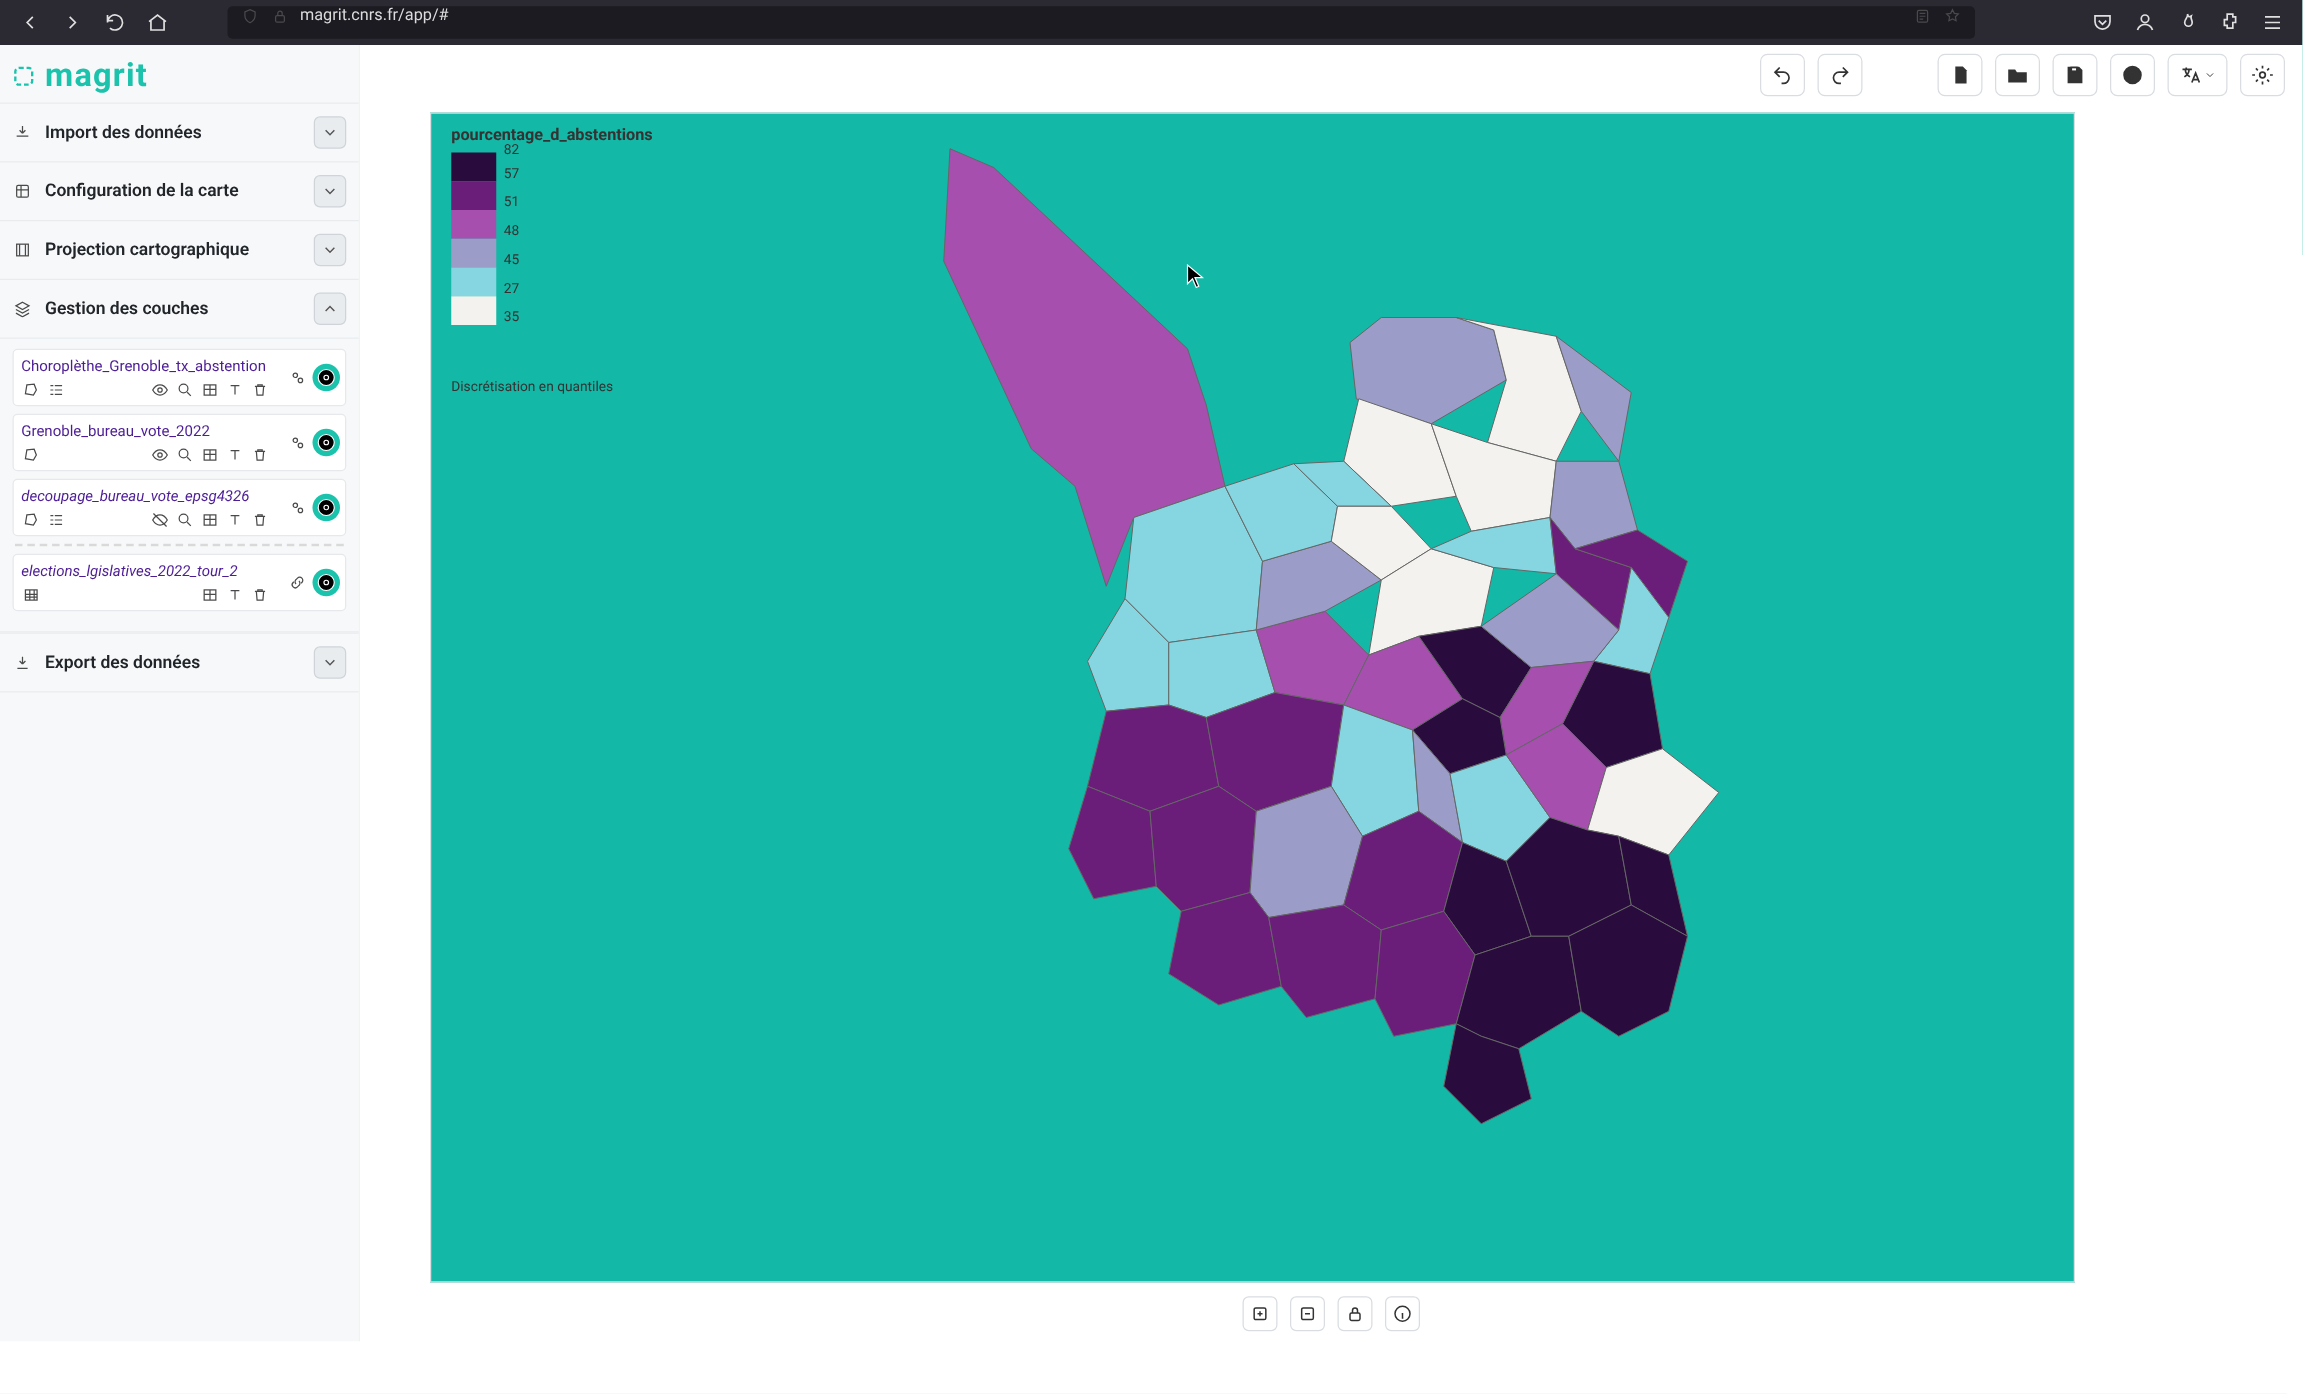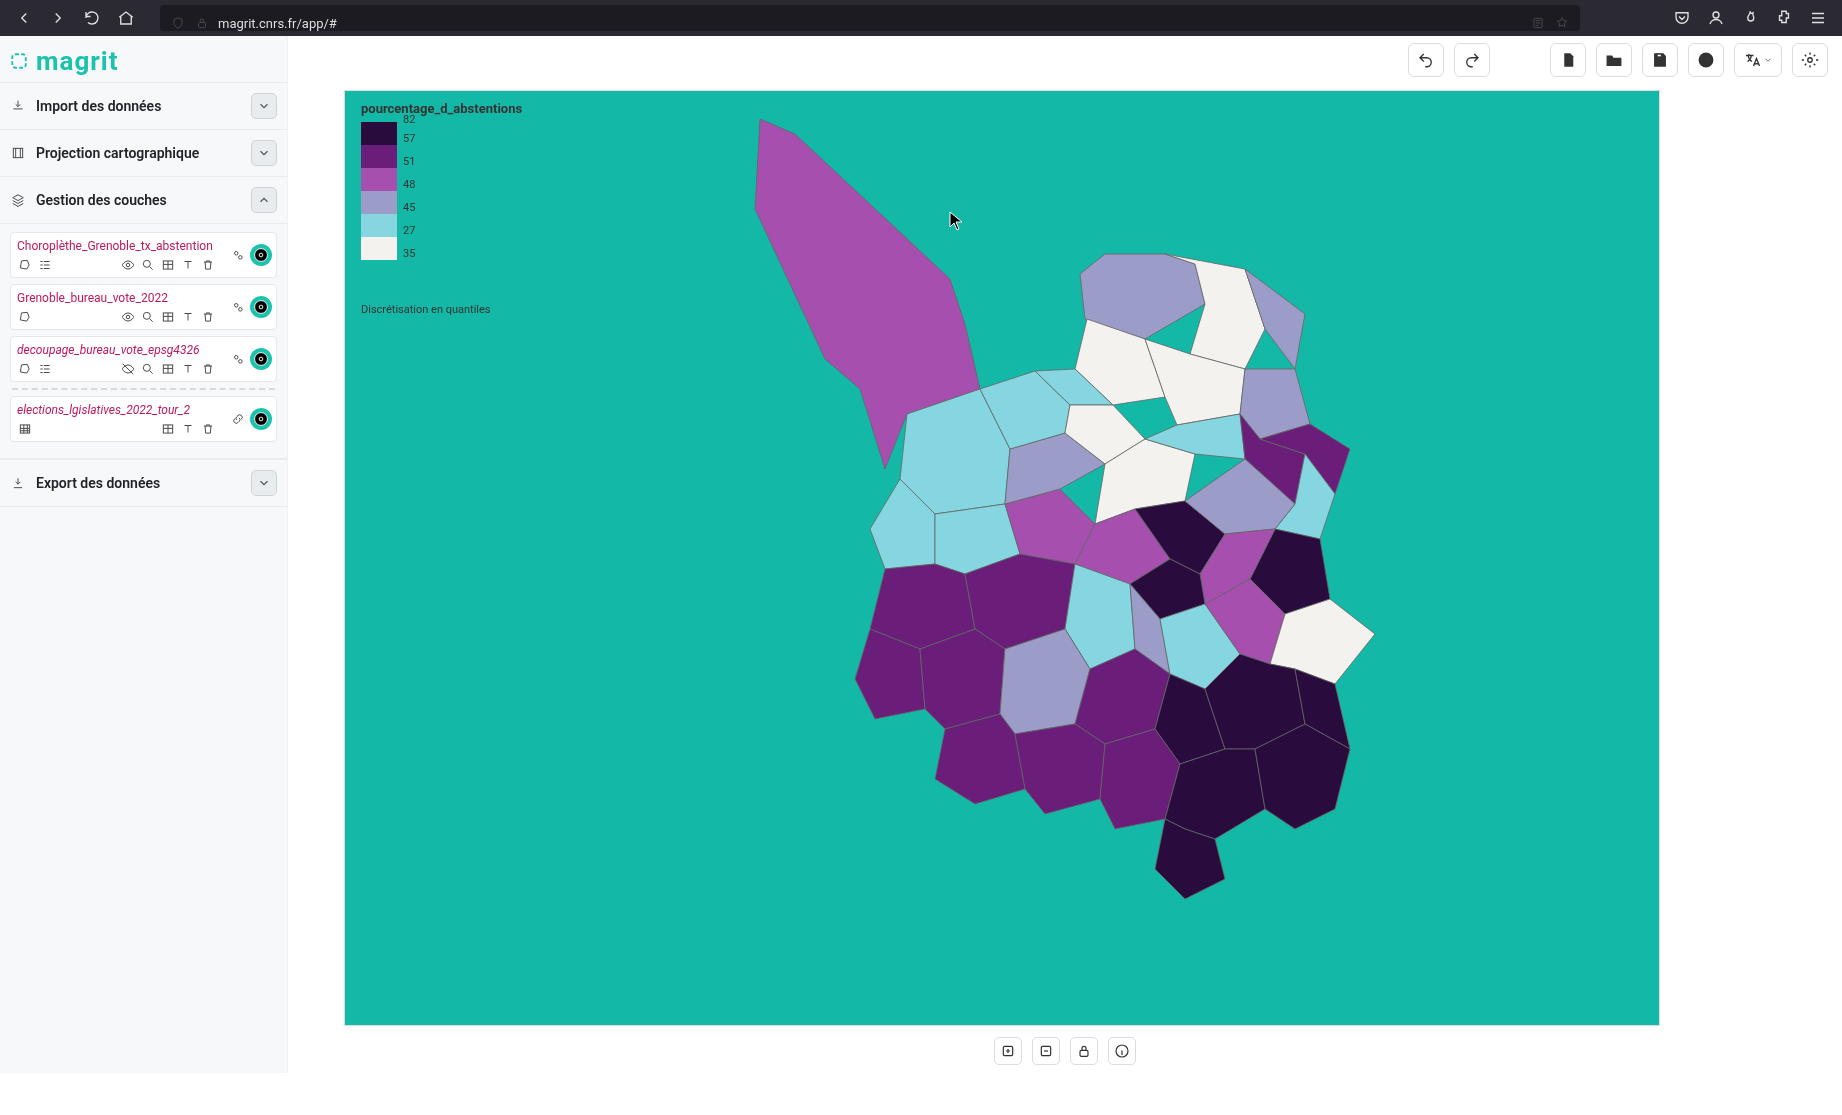--- a/index.html
+++ b/index.html
@@ -14,22 +14,22 @@
     display: flex; align-items: center; gap: 10px;
     height: 36px; padding: 0 12px;
     background: #2b2a33; color: #dcdcdc;
   }
   .browser-chrome .nav-btn, .browser-chrome .right-btn {
     width: 24px; height: 24px; display: flex; align-items: center; justify-content: center;
     cursor: pointer; color: #e0e0e0;
   }
   .browser-chrome .nav-btn svg, .browser-chrome .right-btn svg { width: 18px; height: 18px; stroke: #e0e0e0; stroke-width: 1.8; fill: none; }
   .addr-bar {
-    flex: 1; display: flex; align-items: flex-end; gap: 8px;
-    height: 26px; margin: 0 80px 0 12px;
+    flex: 1; display: flex; align-items: flex-start; gap: 8px;
+    height: 26px; margin: 0 80px 0 34px;
     background: #1c1b22; border-radius: 4px; padding: 0 10px; color: #cfcfd0;
   }
   .addr-bar .url { font-size: 13px; color: #dcdcdc; }
   .right-btns { display: flex; gap: 10px; }
 
   
   .app { display: flex; height: 1037px; }
 
   
   .sidebar {
@@ -52,21 +52,21 @@
     background: #e9ecef; display: flex; align-items: center; justify-content: center;
     cursor: pointer;
   }
   .chev-btn svg { width: 14px; height: 14px; stroke: #555; stroke-width: 2; fill: none; }
 
   .layers-body { padding: 4px 6px 10px; border-bottom: 1px solid #e9ecef; }
   .layer-card {
     background: #fff; border: 1px solid #e6e8eb; border-radius: 4px;
     margin: 4px 4px 6px; padding: 6px 6px 4px; position: relative;
   }
-  .layer-name { font-size: 12px; color: #be185d; }
+  .layer-name { font-size: 12px; color: #4c1d95; }
   .layer-name.italic { font-style: italic; }
   .layer-row2 { display: flex; align-items: center; justify-content: space-between; margin-top: 4px; }
   .layer-row2 .lhs, .layer-row2 .rhs { display: flex; align-items: center; gap: 4px; }
   .mini-icon { width: 16px; height: 16px; display: inline-flex; align-items: center; justify-content: center; }
   .mini-icon svg { width: 14px; height: 14px; stroke: #4a4a4a; stroke-width: 1.7; fill: none; }
   .layer-card .side-actions {
     position: absolute; right: 4px; top: 0; bottom: 0;
     display: flex; flex-direction: row; align-items: center; gap: 4px;
   }
   .gear-badge  { color: #1bc3ad; }
@@ -215,20 +215,36 @@
     </div>
 
     <div class="panel">
       <div class="left">
         <span class="mini-icon">
             <svg viewBox="0 0 24 24">
               <path d="M12 3v10m0 0l-4-4m4 4l4-4M4 17h16"></path>
             </svg>
           </span>
         <span class="panel-title">Import des données</span>
+      </div>
+      <div class="chev-btn">
+          <svg viewBox="0 0 24 24">
+            <path d="M6 9l6 6 6-6"></path>
+          </svg>
+        </div>
+    </div>
+    <div class="panel">
+      <div class="left">
+        <span class="mini-icon">
+            <svg viewBox="0 0 24 24">
+              <rect x="4" y="4" width="16" height="16" rx="2"></rect>
+              <path d="M4 10h16M10 4v16"></path>
+            </svg>
+          </span>
+        <span class="panel-title">Configuration de la carte</span>
       </div>
       <div class="chev-btn">
           <svg viewBox="0 0 24 24">
             <path d="M6 9l6 6 6-6"></path>
           </svg>
         </div>
     </div>
     <div class="panel">
       <div class="left">
         <span class="mini-icon">

